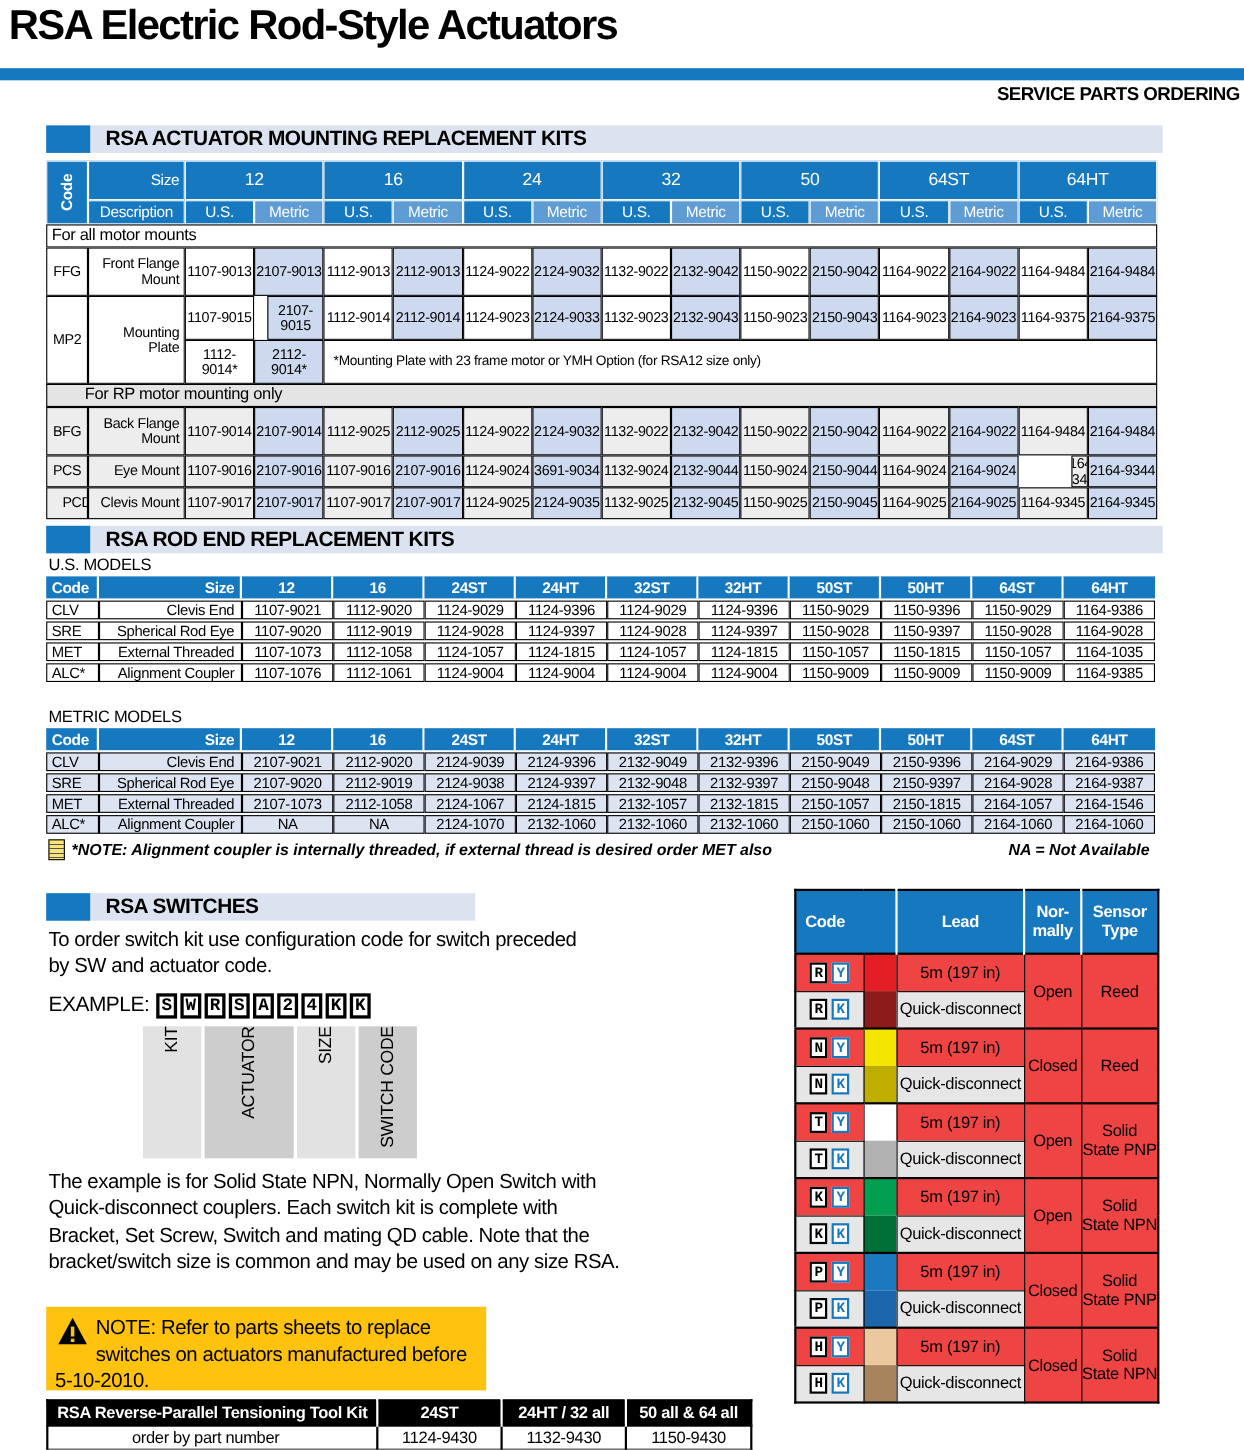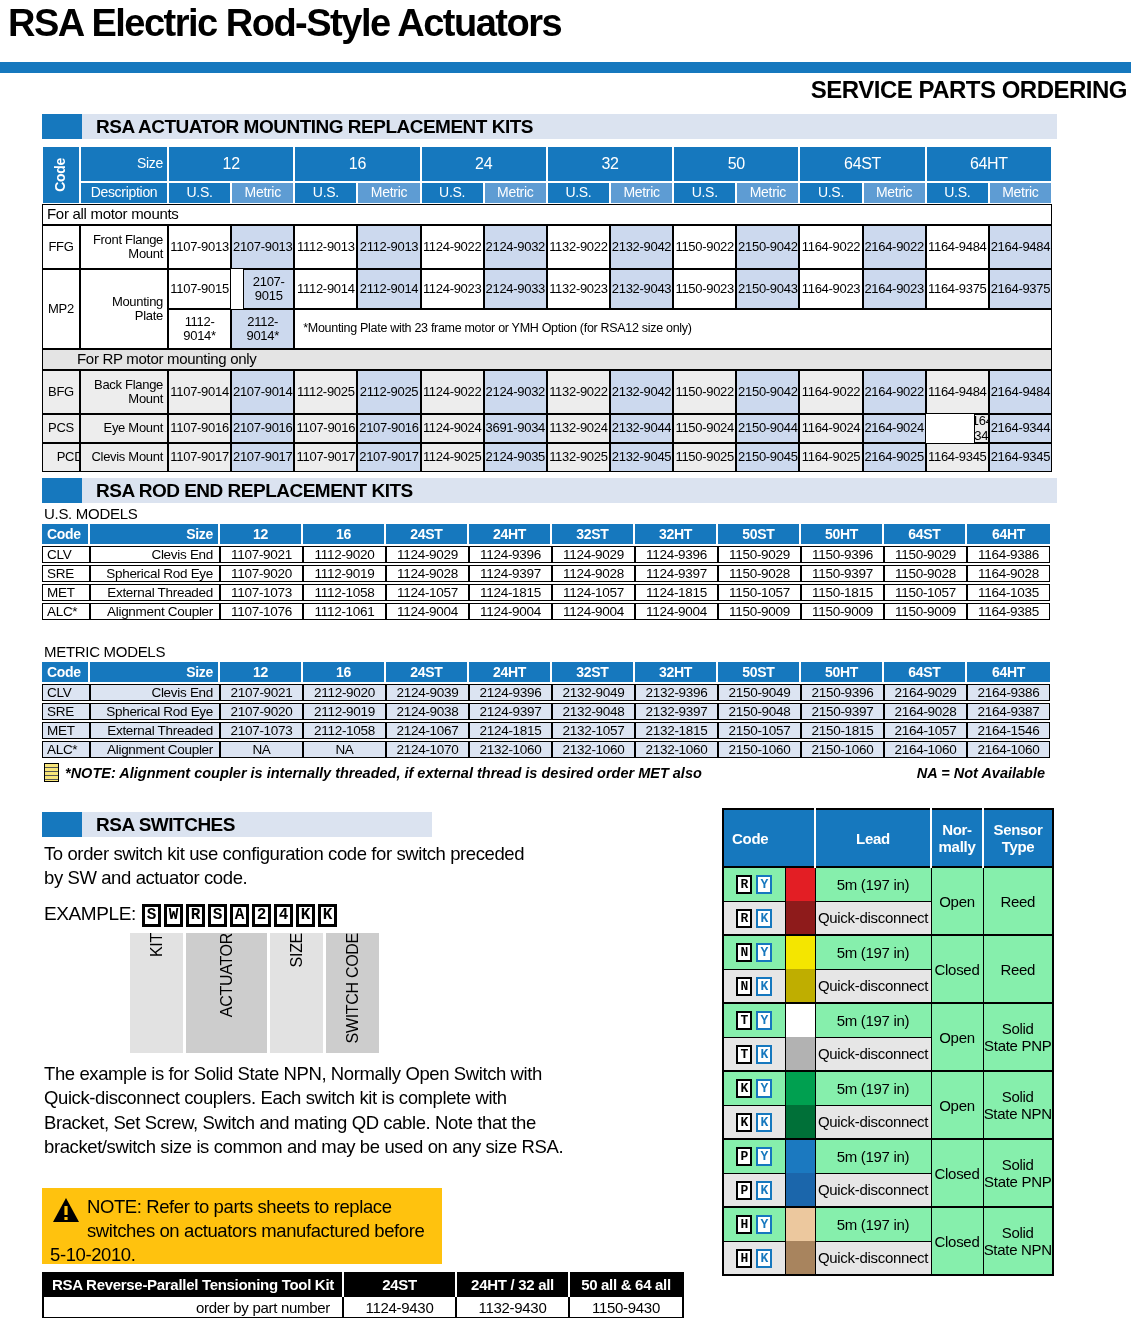--- a/index.html
+++ b/index.html
@@ -3,21 +3,21 @@
 <meta charset="utf-8">
 <style>
   * { box-sizing: border-box; margin: 0; padding: 0; }
   body { background: #fff; }
   .page { position: relative; width: 1131px; height: 1318px; background: #fff;
           font-family: "Liberation Sans", sans-serif; color: #000; overflow: hidden; }
 
   .title { position: absolute; left: 8px; top: 2px; font-size: 38px; font-weight: bold;
            letter-spacing: -1.5px; }
   .blue-rule { position: absolute; left: 0; top: 62px; width: 1131px; height: 11px; background: #1678be; }
-  .subtitle { position: absolute; right: 4px; top: 76px; font-size: 24px; font-weight: bold; letter-spacing: -0.5px; }
+  .subtitle { position: absolute; right: 4px; top: 76px; font-size: 17px; font-weight: bold; letter-spacing: -0.5px; }
 
   .bar { position: absolute; height: 25px; background: #dbe3f0; display: flex; align-items: center; }
   .bar-chip { width: 40px; height: 25px; background: #1678be; margin-right: 14px; flex: none; }
   .bar-label { font-size: 19px; font-weight: bold; letter-spacing: -0.5px; }
 
   
   #mount-grid { position: absolute; left: 42px; top: 146px; width: 1010px;
     display: grid; grid-template-columns: 38px 88px repeat(14, 1fr);
     grid-template-rows: 36px 22px 21px 44px 40px 40px 21px 44px 29px 29px;
     background: #fff; letter-spacing: -0.3px; }
@@ -75,38 +75,38 @@
               line-height: 1.3; }
   .warn-tri { float: left; margin: 2px 7px 0 2px; }
 
   
   #switch-table { position: absolute; left: 722px; top: 808px; width: 330px; border-collapse: collapse;
                   table-layout: fixed; border: 2px solid #000; letter-spacing: -0.3px; }
   #switch-table th { background: #1678be; color: #fff; font-size: 15px; font-weight: bold; height: 58px;
                      border-left: 2px solid #fff; vertical-align: middle; }
   #switch-table th:first-child { border-left: none; text-align: left; padding-left: 8px; }
   #switch-table td { border: 1px solid #000; font-size: 15px; text-align: center; vertical-align: middle;
-                     height: 34px; background: #86efac; }
+                     height: 34px; background: #ef4444; }
   #switch-table td.sw-swatch { border-top: none; border-bottom: none; }
   #switch-table tr.grp-start td { border-top: 2px solid #000; }
   #switch-table tr.grp-start td.sw-swatch { border-top: 2px solid #000; }
   #switch-table td.alt { background: #e6e6e6; }
   .lbx { display: inline-flex; width: 16px; height: 19px; border: 2px solid #000; background: #fff;
          align-items: center; justify-content: center; font: bold 13px "Liberation Mono", monospace;
          margin: 0 2px; color: #000; }
   .lbx.blue { border-color: #1678be; color: #1678be; }
 
   
   #tool-table { position: absolute; left: 42px; top: 1272px; width: 640px; border-collapse: collapse;
                 table-layout: fixed; border: 2px solid #000; letter-spacing: -0.3px; }
   #tool-table th { background: #000; color: #fff; font-size: 15px; font-weight: bold; height: 23px;
                    border-left: 2px solid #fff; text-align: center; }
   #tool-table th:first-child { border-left: none; }
   #tool-table td { border: 2px solid #000; font-size: 15px; height: 22px; text-align: center; background: #fff; }
-  #tool-table td.t-label { text-align: right; padding-right: 12px; }
+  #tool-table td.t-label { text-align: center; padding-right: 12px; }
 </style>
 </head>
 <body>
 
 <div class="page">
   <div class="title">RSA Electric Rod-Style Actuators</div>
   <div class="blue-rule"></div>
   <div class="subtitle">SERVICE PARTS ORDERING</div>
 
   <div class="bar" style="left:42px; top:114px; width:1015px;">

